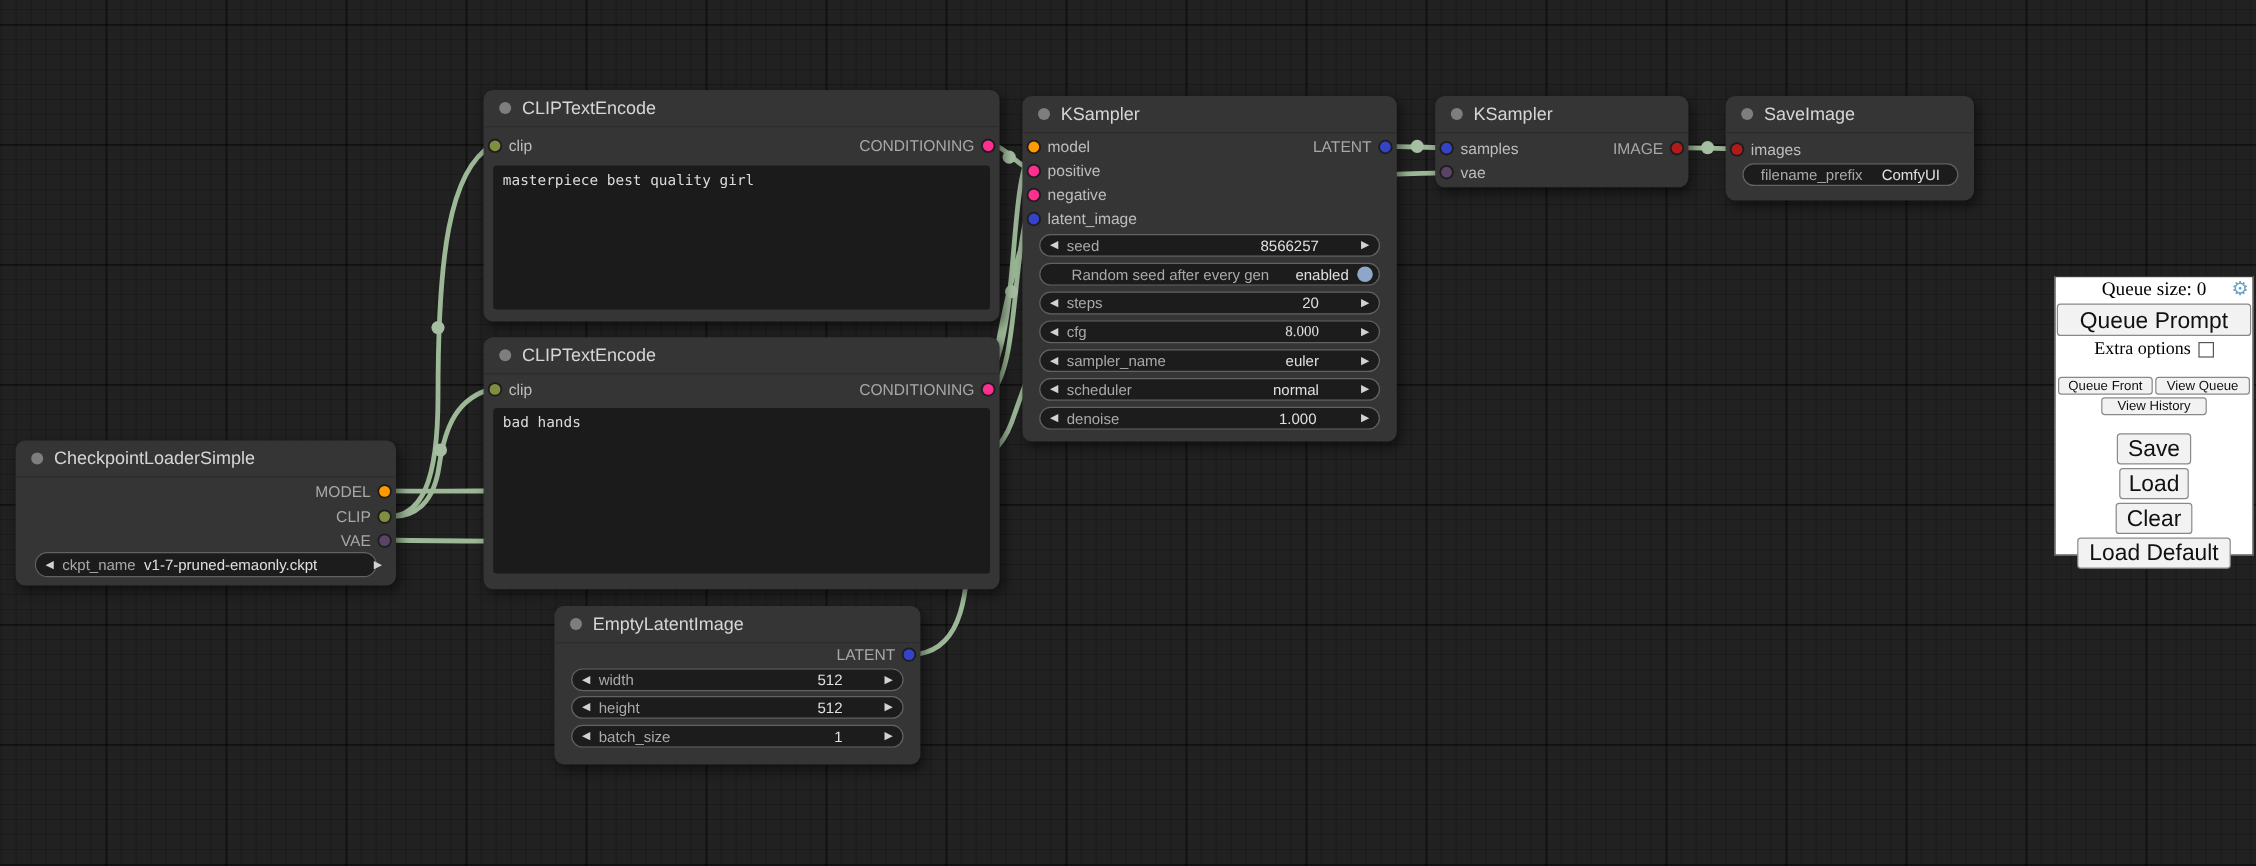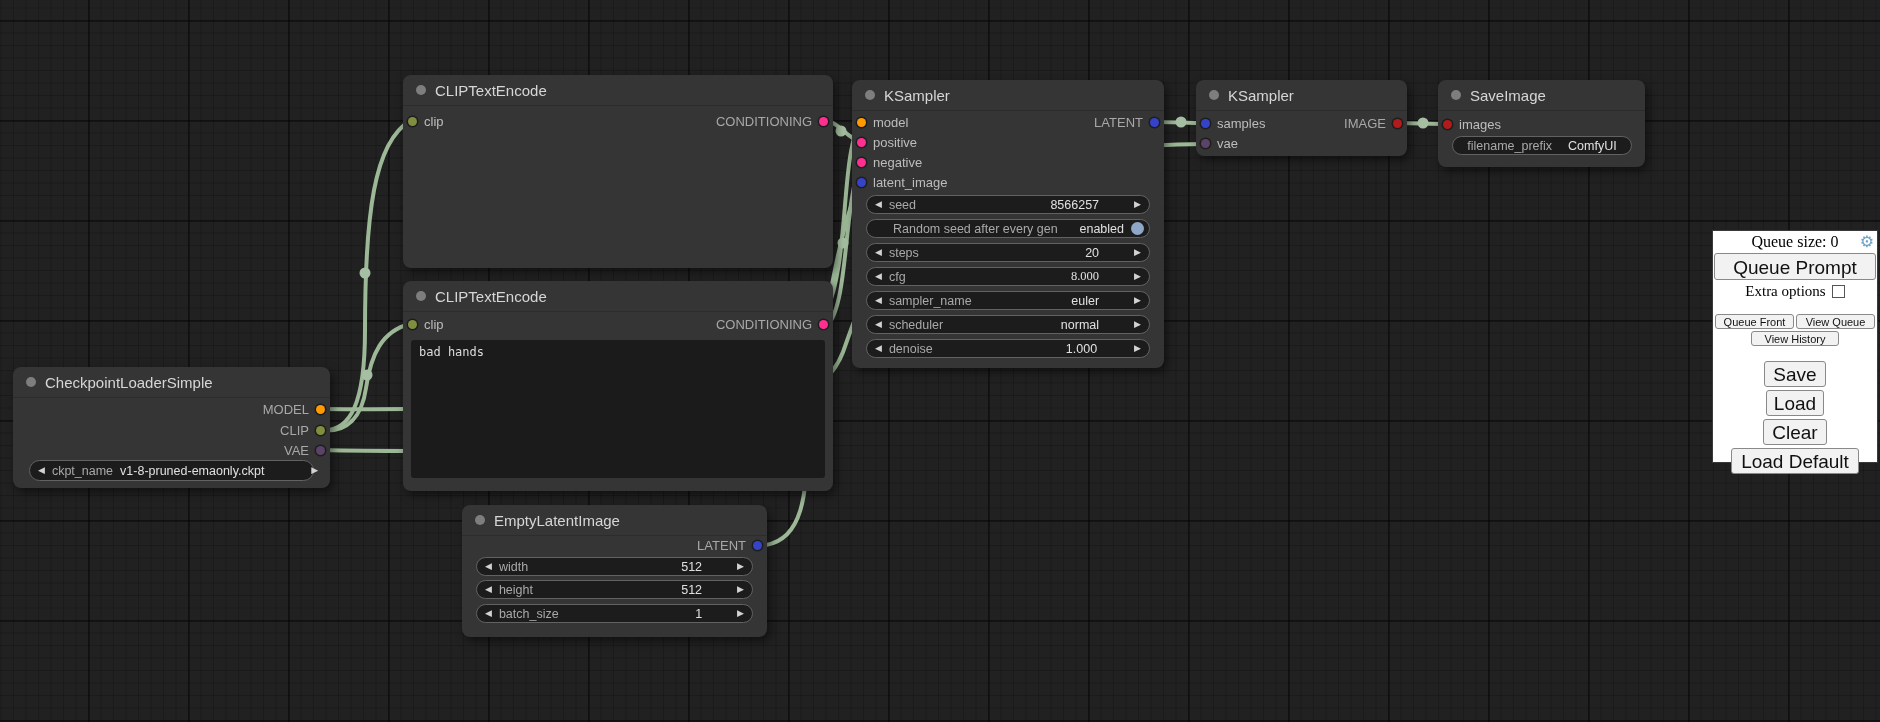--- a/index.html
+++ b/index.html
@@ -103,38 +103,39 @@
     <span class="sdot" style="background-color: rgb(127, 143, 63);"></span>
     <span class="slabel">CLIP</span>
   </div>
   <div class="slot sout" style="top:74px;">
     <span class="sdot" style="background-color: rgb(91, 67, 104);"></span>
     <span class="slabel">VAE</span>
   </div>
   <div class="widget" style="top:93px;left:16px;width:285px;height:21px;border-radius:11px;">
     <span class="wa">◀</span>
     <span class="wl">ckpt_name</span>
-    <span class="wv" style="margin-right:40px;">v1-8-pruned-emaonly.ckpt</span>
+    <span class="wv" style="margin-right:40px;">v1-7-pruned-emaonly.ckpt</span>
     <span class="wa">▶</span>
   </div>
 </div>
 
 <div class="node" style="left:403px;top:75px;width:430px;height:193px;">
   <div class="nhead">
     <span class="ndot"></span>
     <span class="ntitle">CLIPTextEncode</span>
   </div>
   <div class="slot sin" style="top:37px;">
     <span class="sdot" style="background-color: rgb(127, 143, 63);"></span>
     <span class="slabel">clip</span>
   </div>
   <div class="slot sout" style="top:37px;">
     <span class="sdot" style="background-color: rgb(255, 47, 146);"></span>
     <span class="slabel">CONDITIONING</span>
   </div>
+  <div class="tbox" style="left:8px;top:63px;width:414px;height:120px;">masterpiece best quality girl</div>
 </div>
 
 <div class="node" style="left:403px;top:281px;width:430px;height:210px;">
   <div class="nhead">
     <span class="ndot"></span>
     <span class="ntitle">CLIPTextEncode</span>
   </div>
   <div class="slot sin" style="top:34px;">
     <span class="sdot" style="background-color: rgb(127, 143, 63);"></span>
     <span class="slabel">clip</span>

